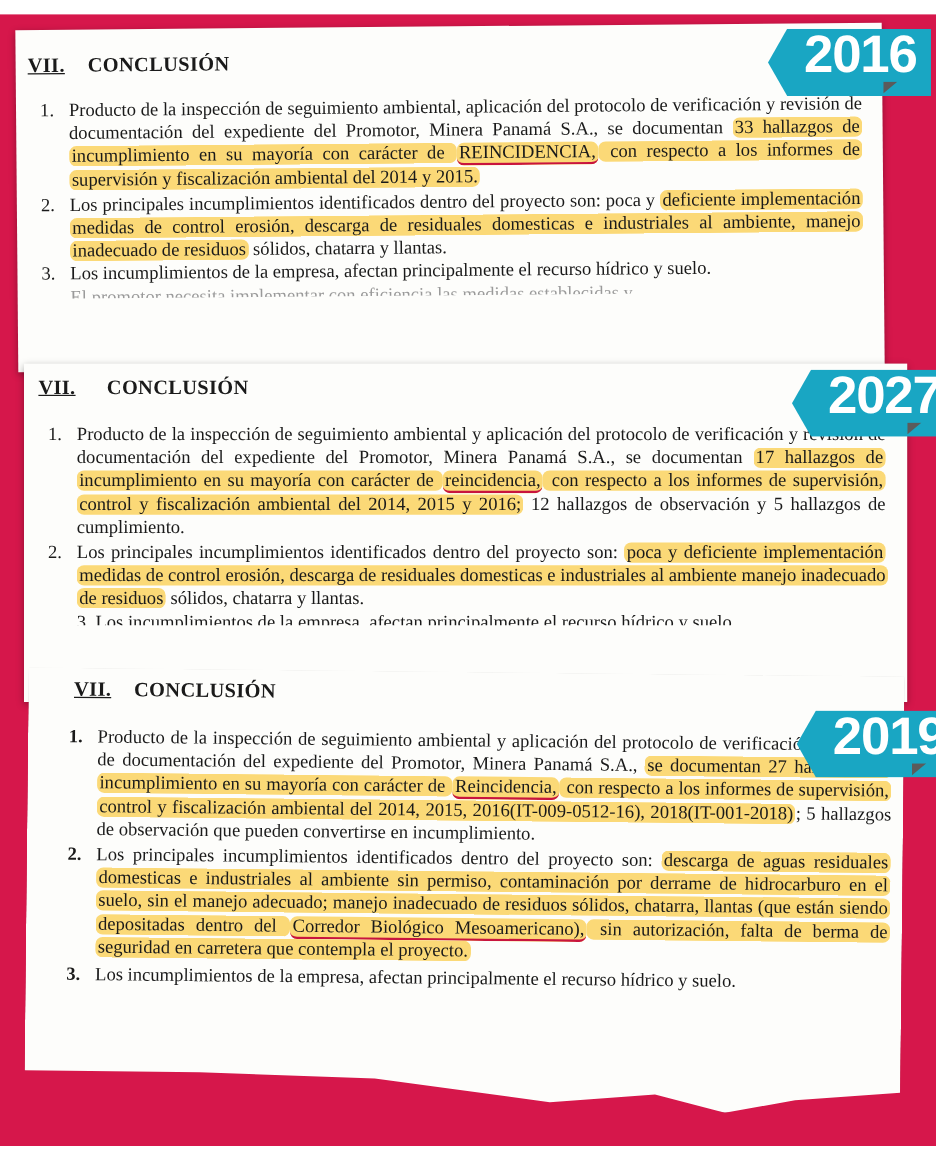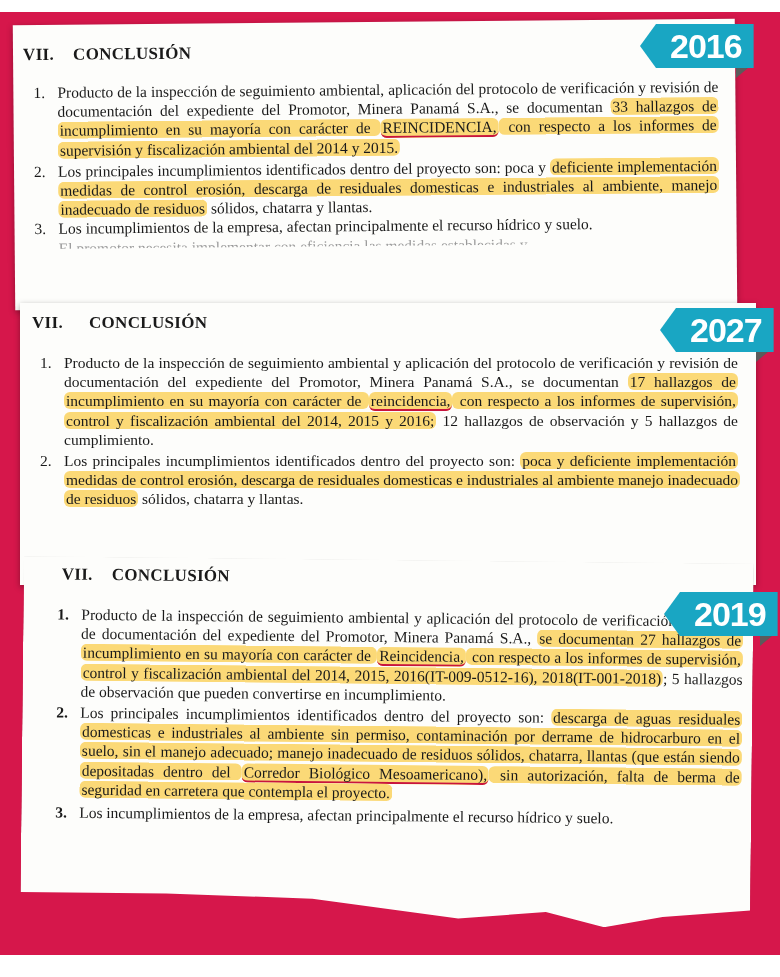--- a/index.html
+++ b/index.html
@@ -3,27 +3,27 @@
 <meta charset="utf-8">
 <style>
   html, body { margin:0; padding:0; }
   body { width:780px; height:977px; background:#ffffff; position:relative; overflow:hidden; font-family:"Liberation Serif", serif; }
   .bg { position:absolute; left:0; top:12px; width:780px; height:943px; background:#d6174b; }
   .card { position:absolute; background:#fdfdfb; box-shadow:0 2px 6px rgba(0,0,0,0.35); color:#1a1a1a; }
   .card1 { left:14px; top:22px; width:722px; height:285px; transform:rotate(-0.5deg); }
   .card2 { left:20px; top:303px; width:736px; height:282px; }
   .card3 { left:22px; top:560px; width:730px; height:365px; transform:rotate(0.6deg); clip-path:polygon(0 0,100% 0,100% 95%,88% 97%,80% 100%,72% 96%,60% 98%,40% 93%,20% 92%,0 92%); }
   .heading { position:absolute; font-weight:bold; font-size:17px; letter-spacing:0.3px; }
-  .heading .num { display:inline-block; width:50px; }
+  .heading .num { display:inline-block; width:50px;text-decoration:underline; }
   .items { position:absolute; font-size:15.5px; line-height:19.2px; }
   .item { position:relative; padding-left:44px; text-align:justify; }
   .item .n { position:absolute; left:20px; top:0; }
   .hl { background:#fbd977; border-radius:6px; padding:0 2px; box-decoration-break:clone; -webkit-box-decoration-break:clone; }
   .ul { border-bottom:2px solid #c8143e; }
-  .badge { position:absolute; height:44px; background:#19a6c3; color:#fff; font-family:"Liberation Sans", sans-serif; font-weight:bold; font-size:34px; line-height:44px; padding:0 12px 0 30px; clip-path:polygon(16px 0,100% 0,100% 100%,16px 100%,0 50%); letter-spacing:-1px; }
+  .badge { position:absolute; height:56px; background:#19a6c3; color:#fff; font-family:"Liberation Sans", sans-serif; font-weight:bold; font-size:44px; line-height:44px; padding:0 12px 0 30px; clip-path:polygon(16px 0,100% 0,100% 100%,16px 100%,0 50%); letter-spacing:-1px; }
   .badge-fold { position:absolute; width:12px; height:10px; background:#5b5b5b; clip-path:polygon(0 0,100% 0,0 100%); }
   .faded { color:#9a9a9a; }
 </style>
 </head>
 <body>
 
 <div class="bg"></div>
 
 <div class="card card1">
   <div class="heading" style="left:10px;top:20px;">
@@ -56,20 +56,23 @@
   </div>
   <div class="items" style="left:0;top:50px;width:718px;">
     <div class="item">
       <span class="n">1.</span>
       <span>Producto de la inspección de seguimiento ambiental y aplicación del protocolo de verificación y revisión de documentación del expediente del Promotor, Minera Panamá S.A., se documentan </span><span class="hl">17 hallazgos de incumplimiento en su mayoría con carácter de </span><span class="hl ul">reincidencia,</span><span class="hl"> con respecto a los informes de supervisión, control y fiscalización ambiental del 2014, 2015 y 2016;</span><span> 12 hallazgos de observación y 5 hallazgos de cumplimiento.</span>
     </div>
     <div class="item" style="margin-top:2px;">
       <span class="n">2.</span>
       <span>Los principales incumplimientos identificados dentro del proyecto son: </span><span class="hl">poca y deficiente implementación medidas de control erosión, descarga de residuales domesticas e industriales al ambiente manejo inadecuado de residuos</span><span> sólidos, chatarra y llantas.</span>
     </div>
+    <div class="item" style="height:12px;overflow:hidden;">
+      <span>3. Los incumplimientos de la empresa, afectan principalmente el recurso hídrico y suelo.</span>
+    </div>
   </div>
 </div>
 <div class="badge" style="left:660px;top:308px;">2027</div>
 <div class="badge-fold" style="left:756px;top:352px;"></div>
 
 <div class="card card3">
   <div class="heading" style="left:38px;top:8px;">
     <span class="num">VII.</span><span>CONCLUSIÓN</span>
   </div>
   <div class="items" style="left:14px;top:48px;width:706px;">

